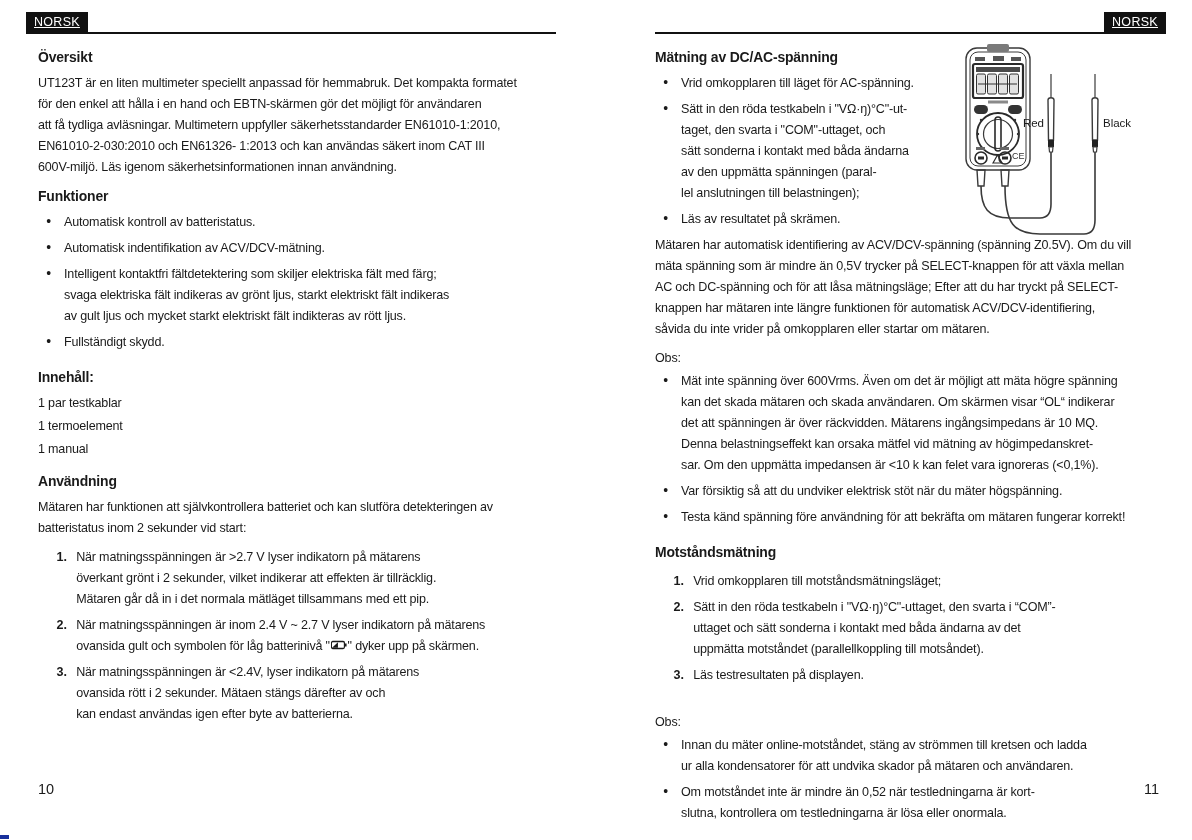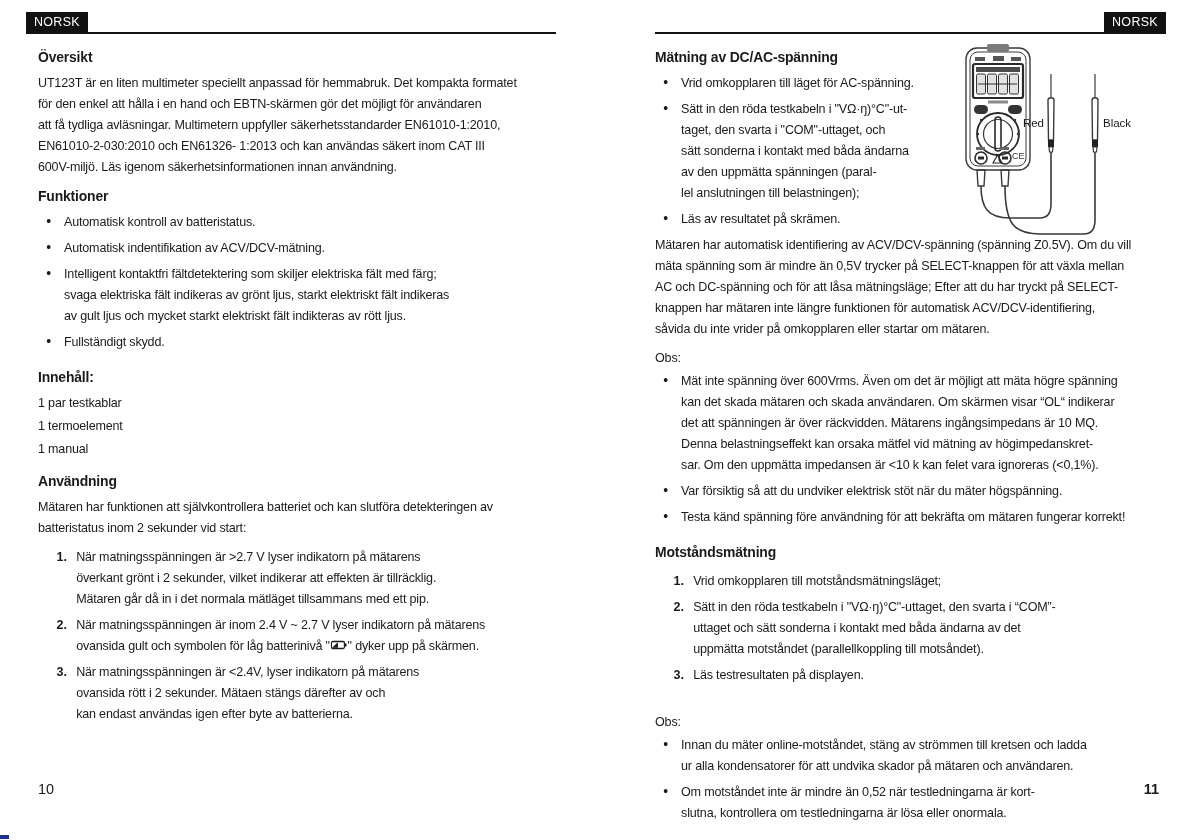--- a/index.html
+++ b/index.html
@@ -6,21 +6,21 @@
   .sheet{
     position:relative;width:1192px;height:840px;background:#ffffff;
     font-family:"Liberation Sans",sans-serif;color:#1a1a1a;overflow:hidden;
   }
   
   .rule{position:absolute;height:2px;background:#111;top:32px;}
   .rule-left{left:26px;width:530px;}
   .rule-right{left:655px;width:511px;}
   .badge{
     position:absolute;top:12px;background:#111;color:#fff;
-    font-size:12.5px;line-height:20px;padding:0 8px;letter-spacing:.3px;
+    font-size:12.5px;line-height:20px;padding:0 8px;letter-spacing:.3px;text-decoration:underline;
   }
   .badge-left{left:26px;}
   .badge-right{right:26px;}
   
   .col{position:absolute;top:44px;transform:scaleX(0.93);transform-origin:0 0;
        font-size:13.5px;line-height:21px;letter-spacing:-0.2px;}
   .col-left{left:38px;width:570px;}
   .col-right{left:655px;width:560px;}
   .sec{font-weight:bold;font-size:15px;line-height:21px;margin:0 0 5px 0;} .mt8{margin-top:8px;} .mt10{margin-top:10px;}
   .mt14{margin-top:14px;} .mt26{margin-top:26px;}
@@ -34,21 +34,21 @@
   
   .oli{display:flex;margin:0 0 5px 0;padding-left:20px;}
   .onum{font-weight:bold;width:21px;flex:0 0 21px;}
   
   .batt{display:inline-block;vertical-align:baseline;margin:0 1px;}
   
   .figure{position:absolute;left:948px;top:40px;}
   
   .pnum{position:absolute;top:781px;font-size:14.5px;}
   .pnum-left{left:38px;}
-  .pnum-right{right:33px;font-weight:bold;}
+  .pnum-right{right:33px;}
   .corner-mark{position:absolute;left:0;top:835px;width:9px;height:4px;background:#18309c;}
 </style>
 </head>
 <body>
 
 <div class="sheet">
 
   <div class="rule rule-left"></div>
   <div class="rule rule-right"></div>
   <div class="badge badge-left">NORSK</div>

